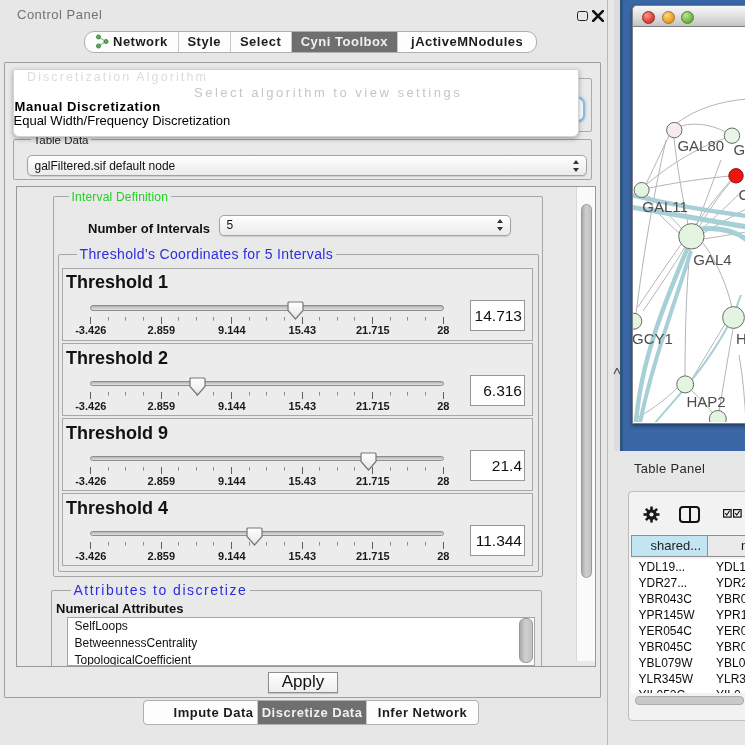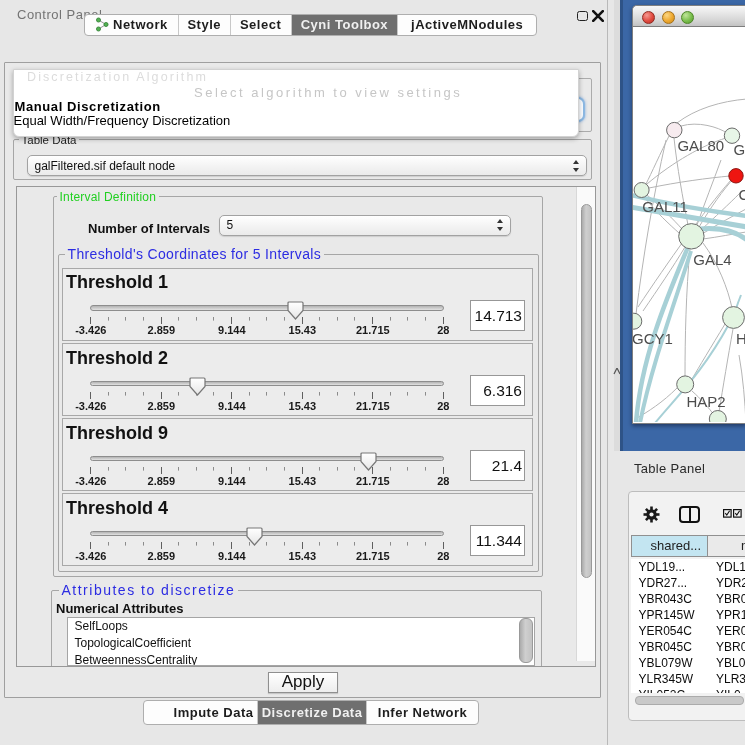--- a/index.html
+++ b/index.html
@@ -7,27 +7,27 @@
 .abs{position:absolute;}
 
 #leftwin{left:0;top:0;width:607px;height:745px;background:#e7e7e7;border-right:1px solid #b9b9b9;}
 #title{left:17px;top:7px;font-size:13px;color:#737373;letter-spacing:0.5px;}
 #wicon1{left:577px;top:11px;width:9px;height:8px;border:1.6px solid #222;border-radius:2.5px;}
 
 .tabbar{background:#fdfdfd;border:1px solid #aeaeae;border-radius:4px;overflow:hidden;display:flex;}
 .tabbar .seg{font-size:13px;font-weight:bold;color:#1d1d1d;letter-spacing:0.5px;display:flex;align-items:center;justify-content:center;border-left:1px solid #c8c8c8;}
 .tabbar .seg:first-child{border-left:none;}
 .tabbar .sel{background:#6f6f6f;color:#f0f0f0;}
-#tabtop{left:84px;top:14px;width:451px;height:19.5px;}
+#tabtop{left:84px;top:31px;width:451px;height:19.5px;border-radius:10px;}
 #tabbot{left:143px;top:700px;width:334px;height:23px;}
 
 #panel{left:4px;top:62px;width:594.5px;height:634px;background:#e9e9e9;border:1px solid #9f9f9f;border-radius:1px;}
 
 .grp{border:1px solid #a6a6a6;border-radius:2px;}
-.gtitle{position:absolute;background:#e9e9e9;padding:0 3px;font-size:12px;color:#222;}
+.gtitle{position:absolute;background:#e9e9e9;padding:0 3px;font-size:12px;color:#222;margin-left:12px;}
 
 .combo{position:absolute;background:linear-gradient(#ffffff,#f2f2f2 60%,#ebebeb);border:1px solid #a2a2a2;border-radius:5px;font-size:12px;color:#111;box-shadow:0 1px 1px rgba(0,0,0,0.12);}
 .combo .txt{position:absolute;left:6.5px;top:50%;transform:translateY(-50%);}
 .combo .arr{position:absolute;right:6px;top:50%;transform:translateY(-50%);width:7px;height:12px;}
 .arr:before,.arr:after{content:"";position:absolute;left:0;border-left:3.5px solid transparent;border-right:3.5px solid transparent;}
 .arr:before{top:0;border-bottom:4.5px solid #333;}
 .arr:after{bottom:0;border-top:4.5px solid #333;}
 
 .thp{position:absolute;left:44.5px;width:469px;height:71px;background:#ececec;border:1px solid #a8a8a8;}
 .thp .tl{position:absolute;left:3.5px;top:3.5px;font-size:18px;font-weight:bold;color:#111;}
@@ -191,22 +191,22 @@
       <div class="abs grp" style="left:33.5px;top:403px;width:489px;height:80px;"></div>
       <div class="abs gtitle" style="left:41.5px;top:395.5px;color:#2c2ce2;font-size:14px;letter-spacing:1.5px;">Attributes to discretize</div>
       <div class="abs" style="left:39px;top:414px;font-size:13px;font-weight:bold;color:#111;text-align:right;">Numerical Attributes</div>
 
       <div class="abs" style="left:559px;top:0;width:20px;height:474px;background:#fafafa;border-left:1px solid #d8d8d8;"></div>
       <div class="abs vsb" style="left:563.5px;top:17px;width:9.5px;height:372px;"></div>
     </div>
 
     <div class="abs" id="attrlist">
       <div>SelfLoops</div>
+        <div>BetweennessCentrality</div>
         <div>TopologicalCoefficient</div>
-        <div>BetweennessCentrality</div>
     </div>
     <div class="abs vsb" style="left:514px;top:555px;width:12px;height:43px;"></div>
 
     <div class="abs" id="apply">Apply</div>
   </div>
 
   <div class="abs" id="popup">
     <div class="ghost">Discretization Algorithm</div>
     <div class="it1">Select algorithm to view settings</div>
     <div class="it2">Manual Discretization</div>

